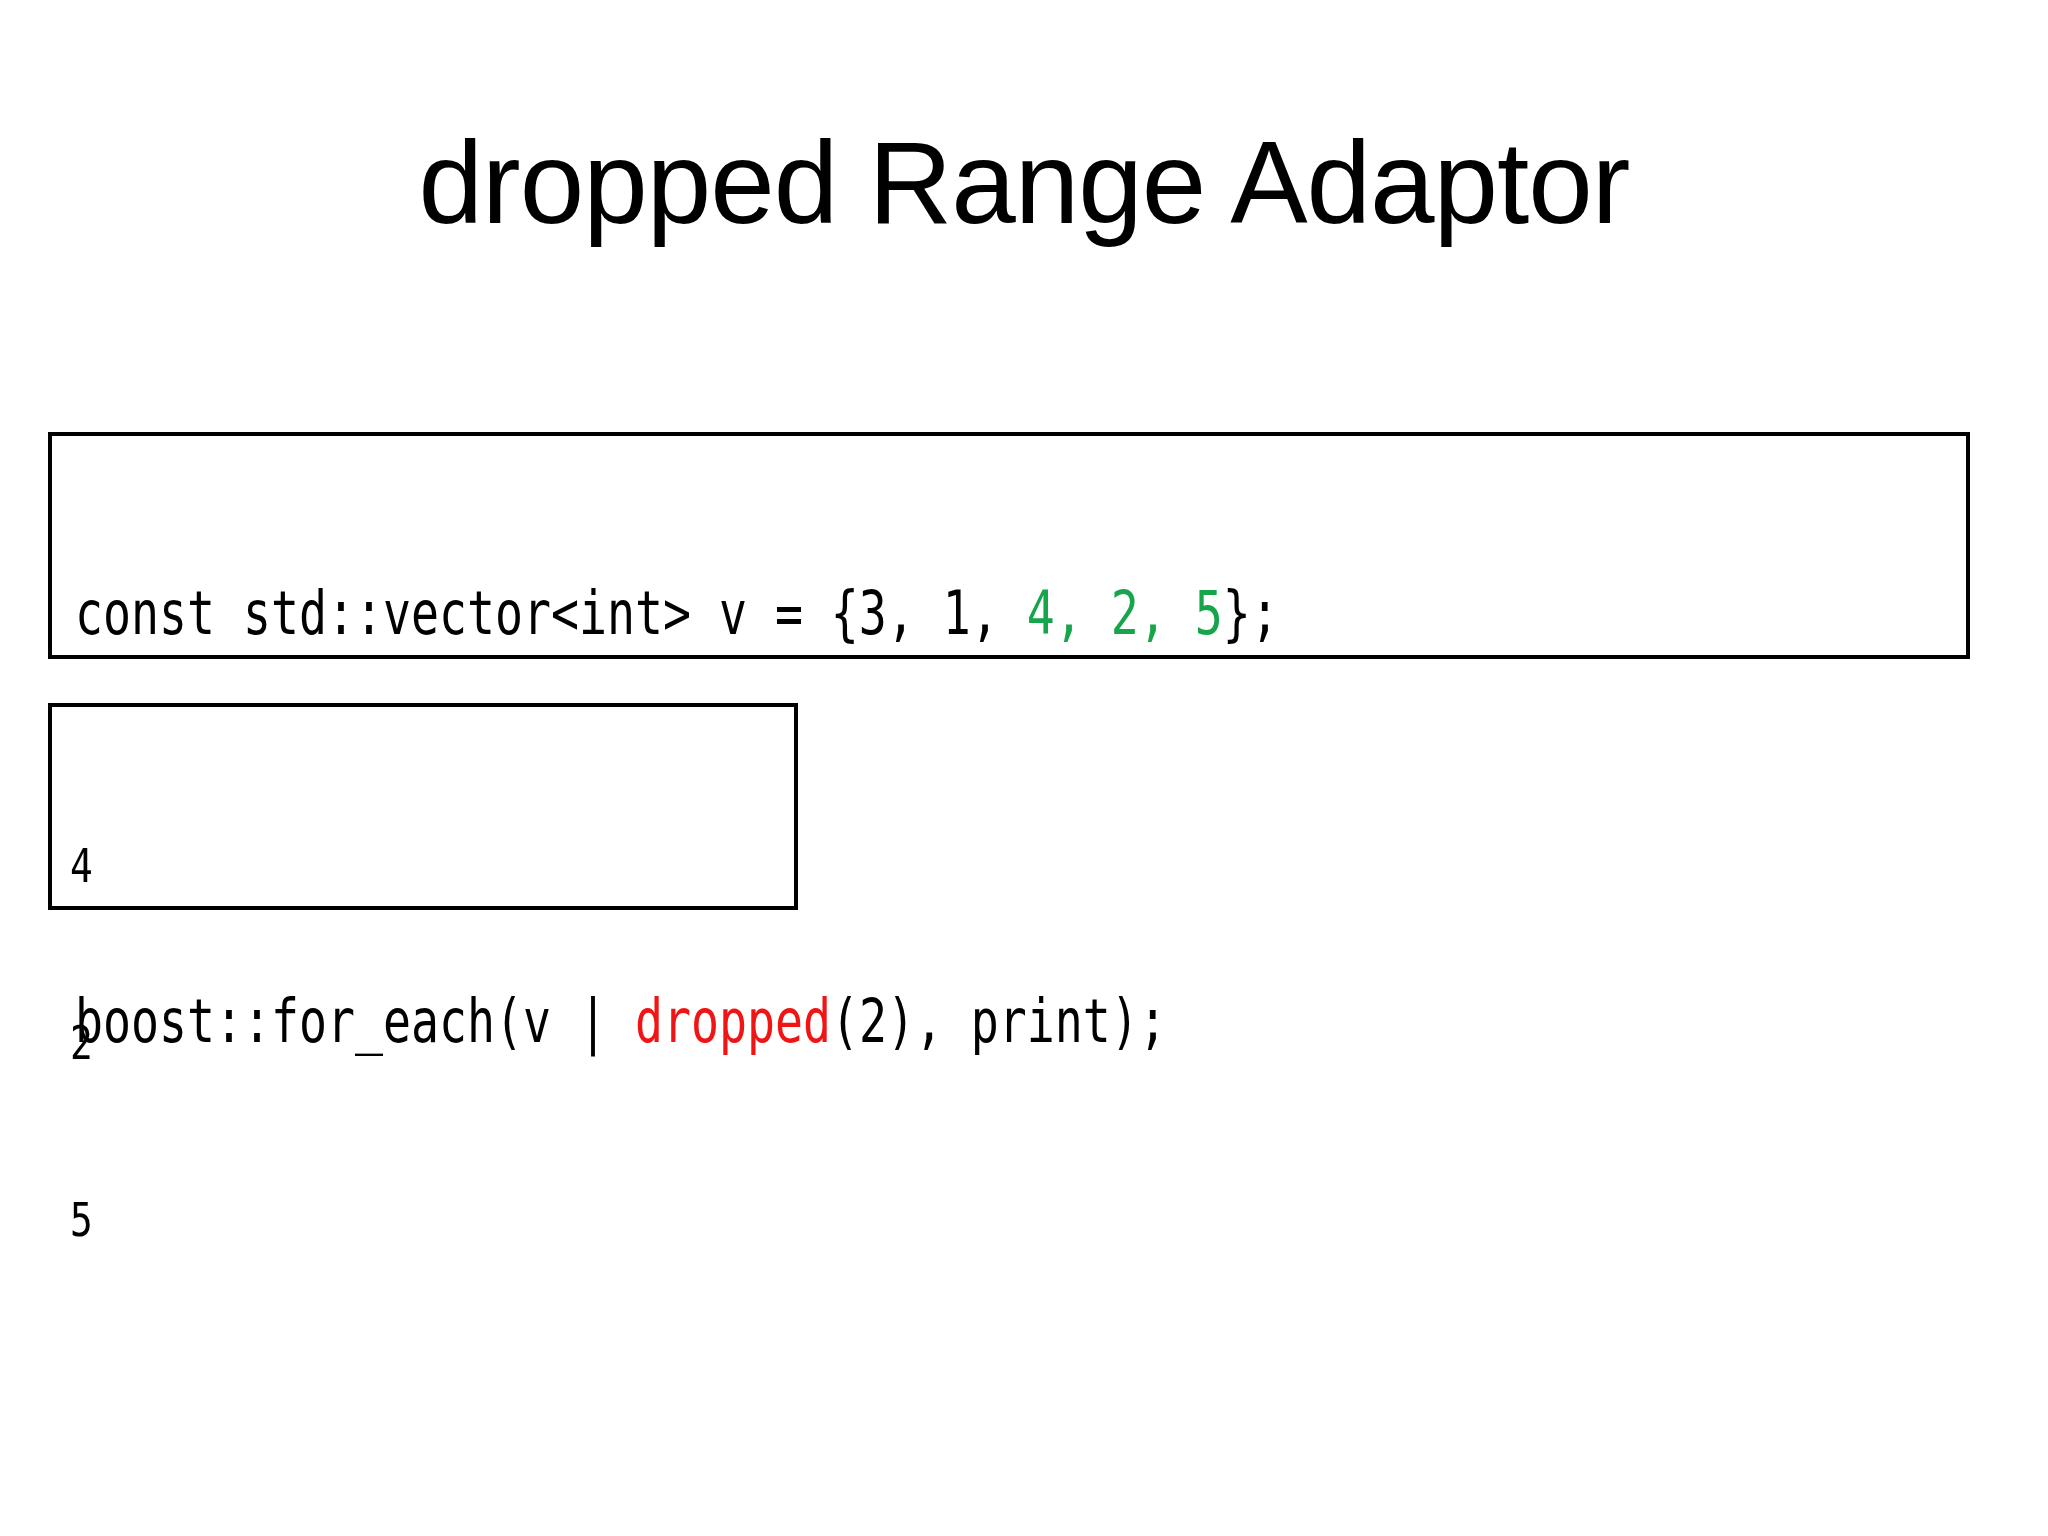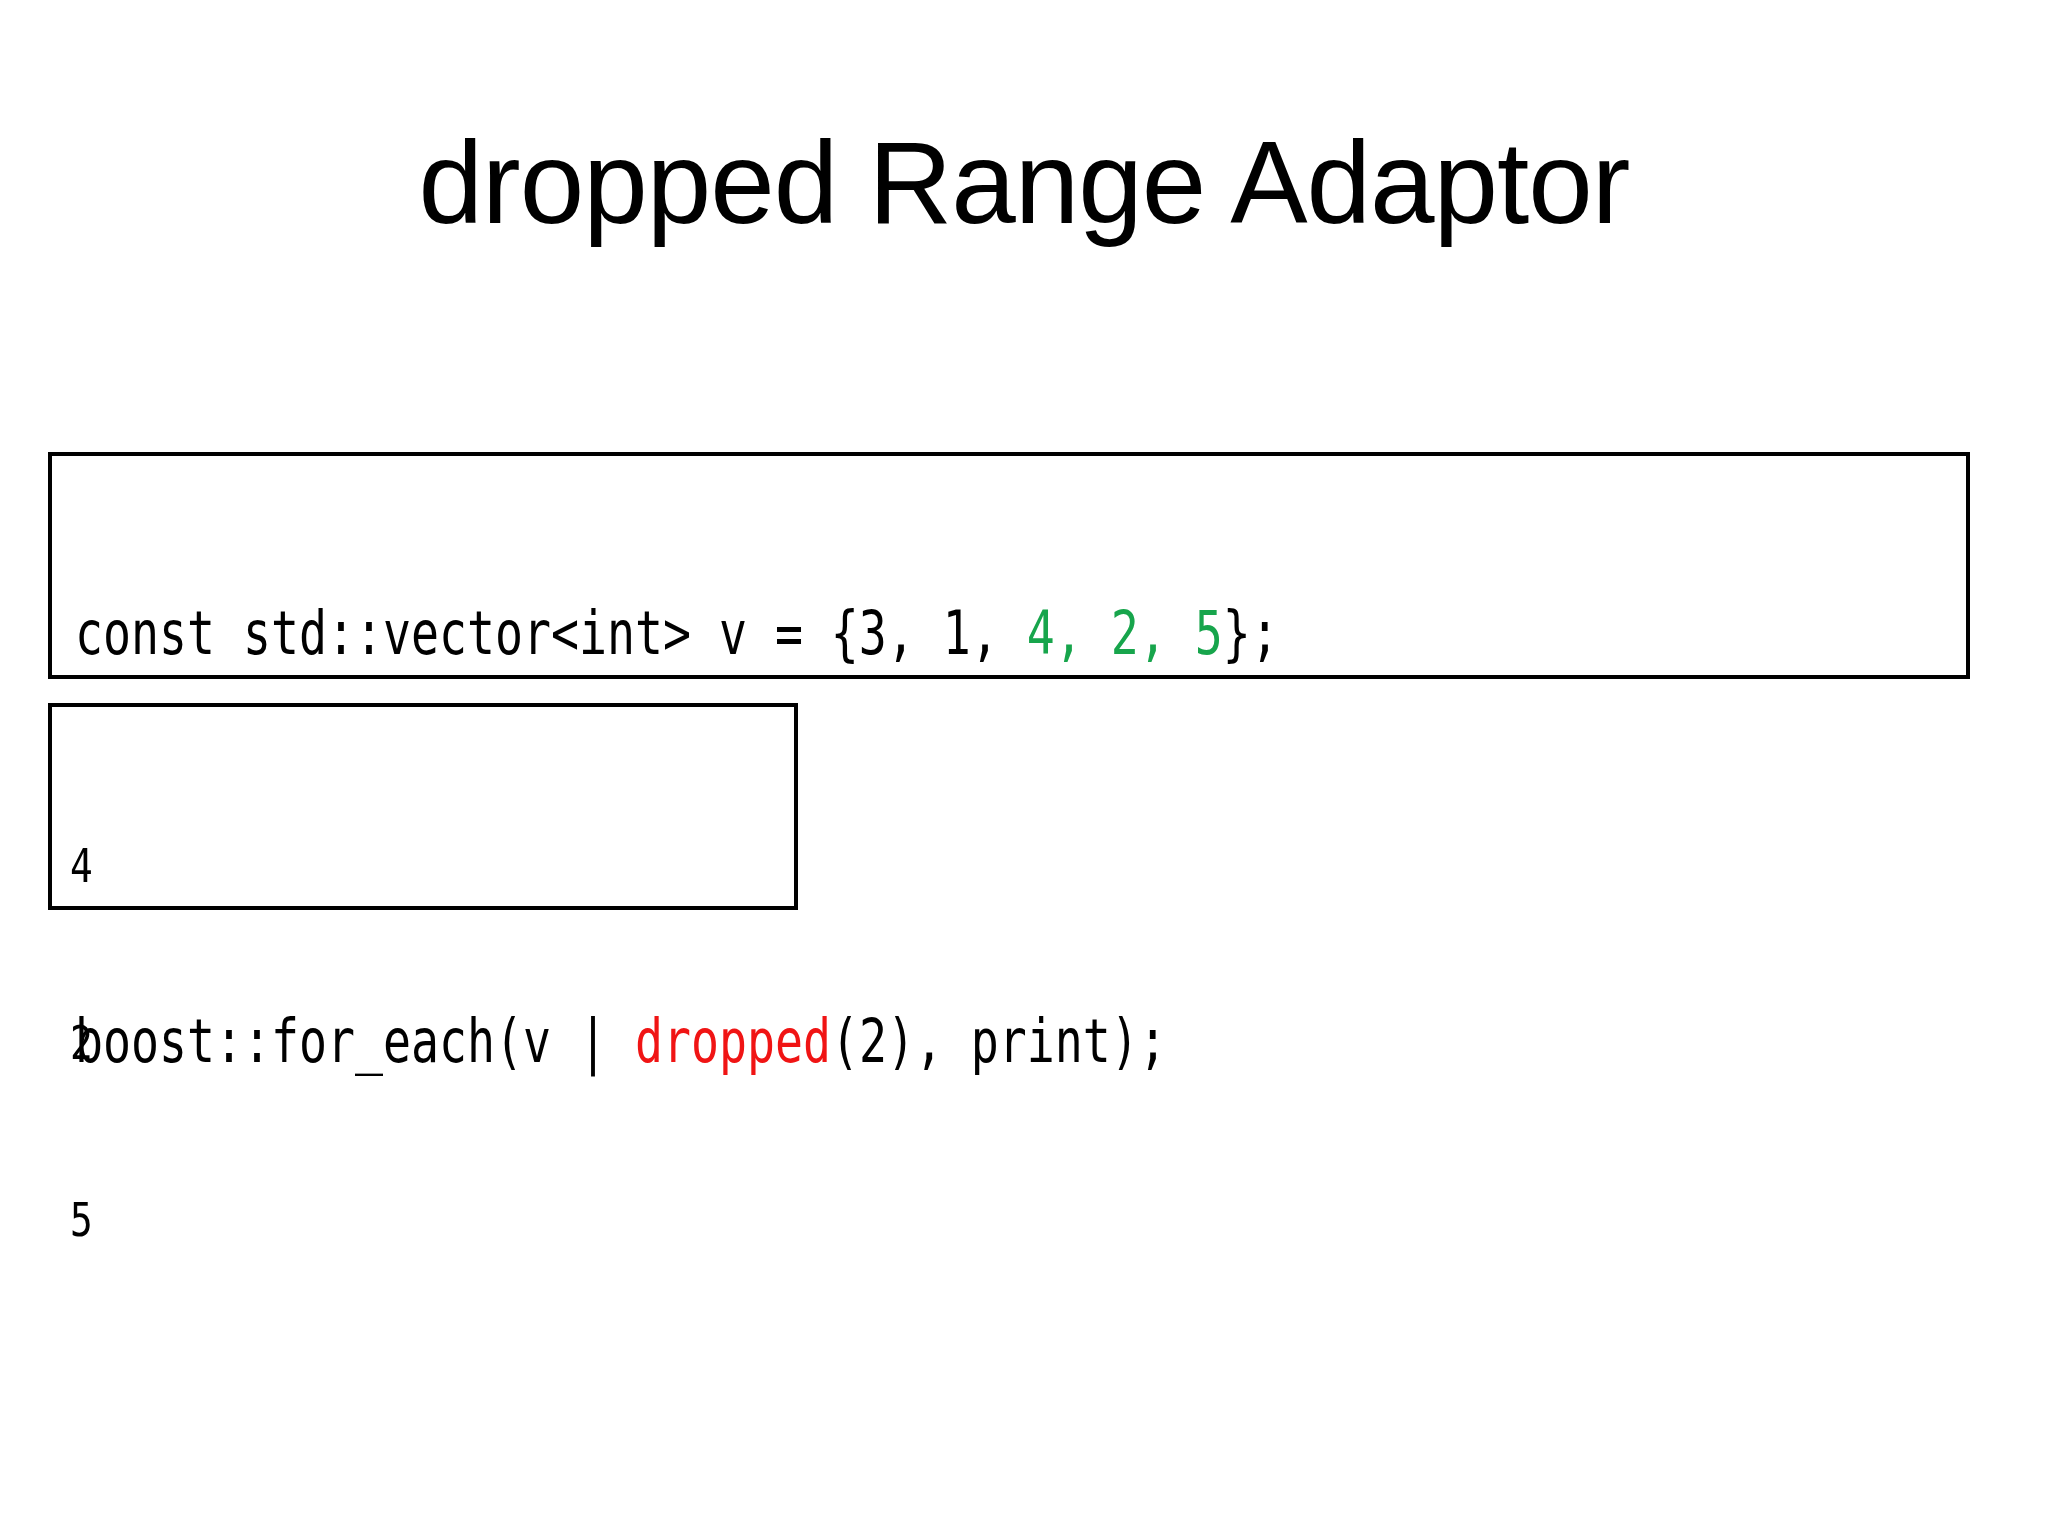--- a/index.html
+++ b/index.html
@@ -30,21 +30,20 @@
   }
   .code-box {
     position: absolute;
     left: 48px;
     top: 432px;
     width: 1922px;
     height: 227px;
     box-sizing: border-box;
     border: 4px solid var(--border, #000000);
     background: #ffffff;
-    margin-top: 20px;
   }
   .code-text {
     position: absolute;
     left: 23px;
     top: 7px;
     font-family: "DejaVu Sans Mono", monospace;
     font-size: 60px;
     line-height: 68px;
     white-space: pre;
     color: var(--text, #000000);

